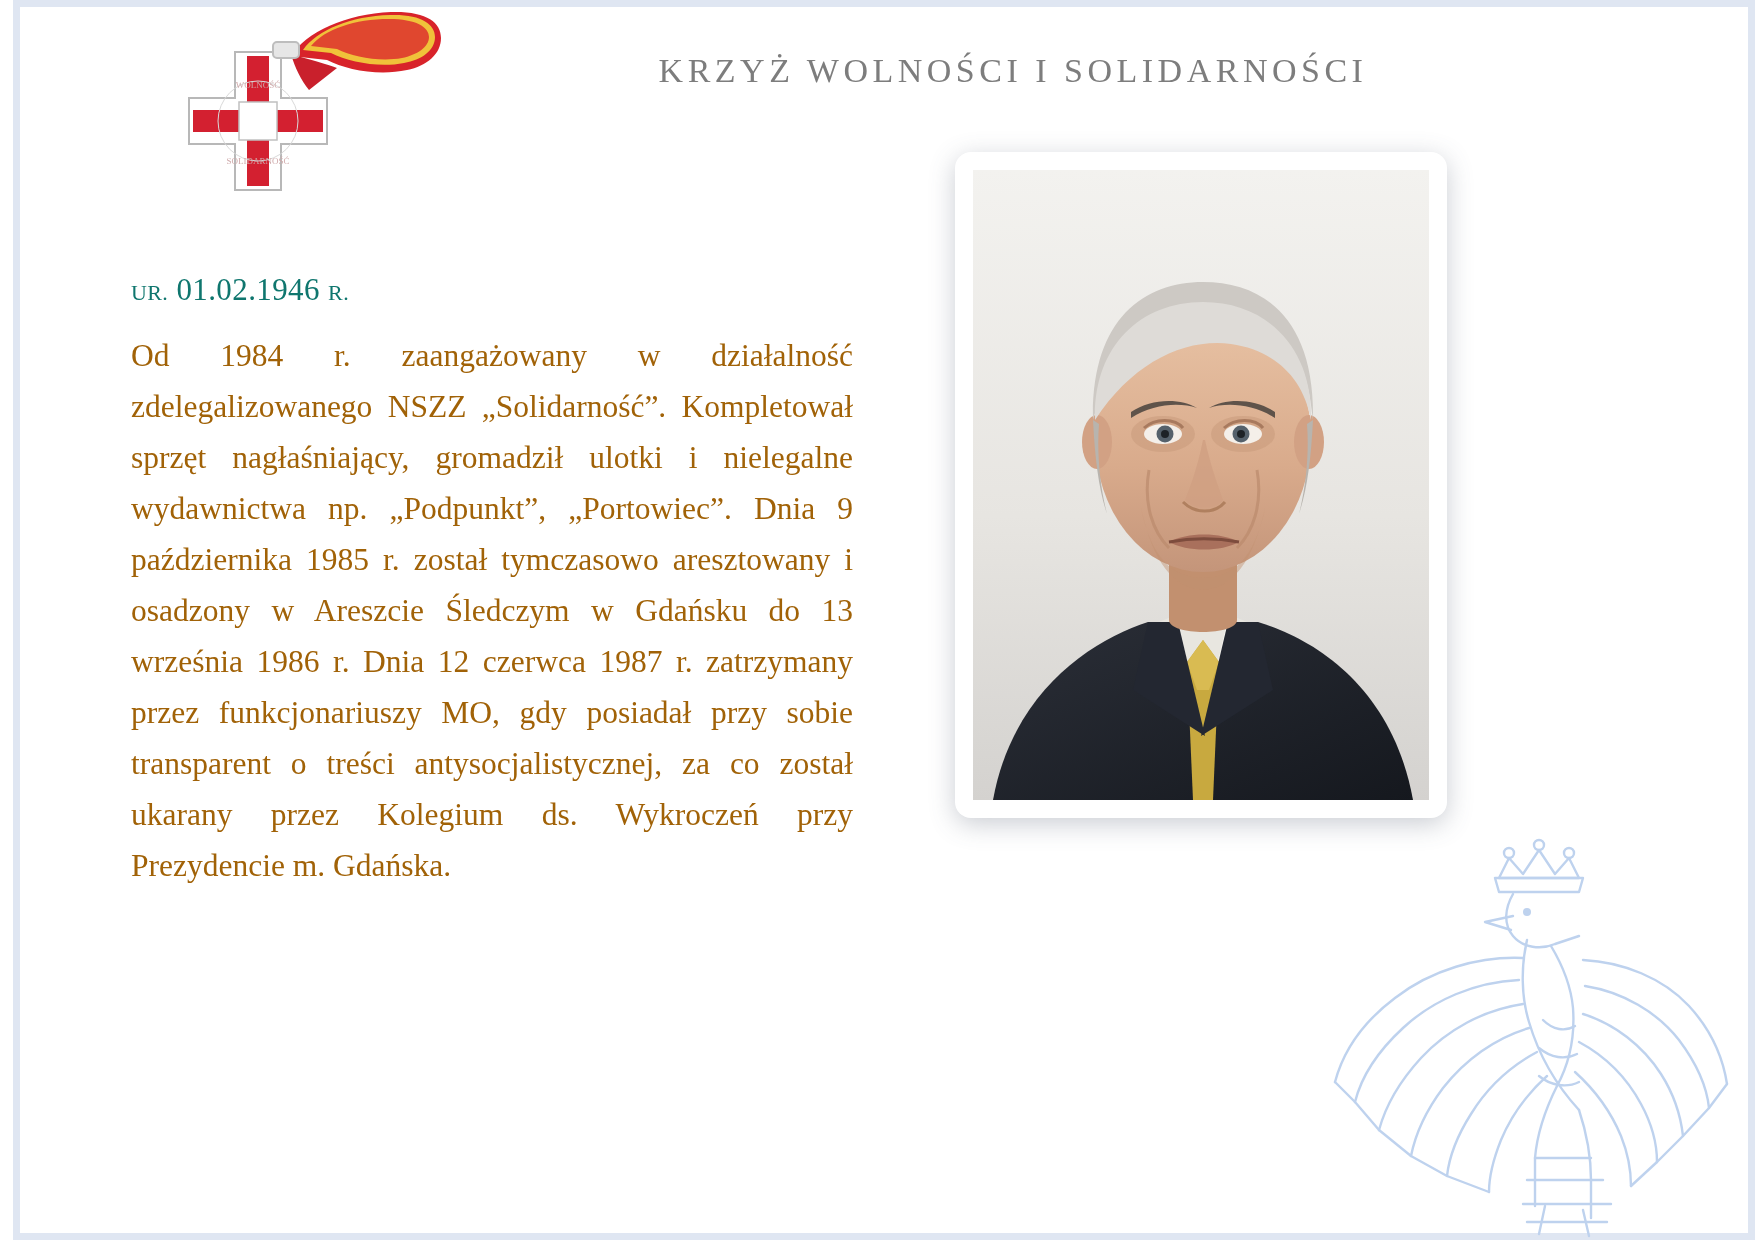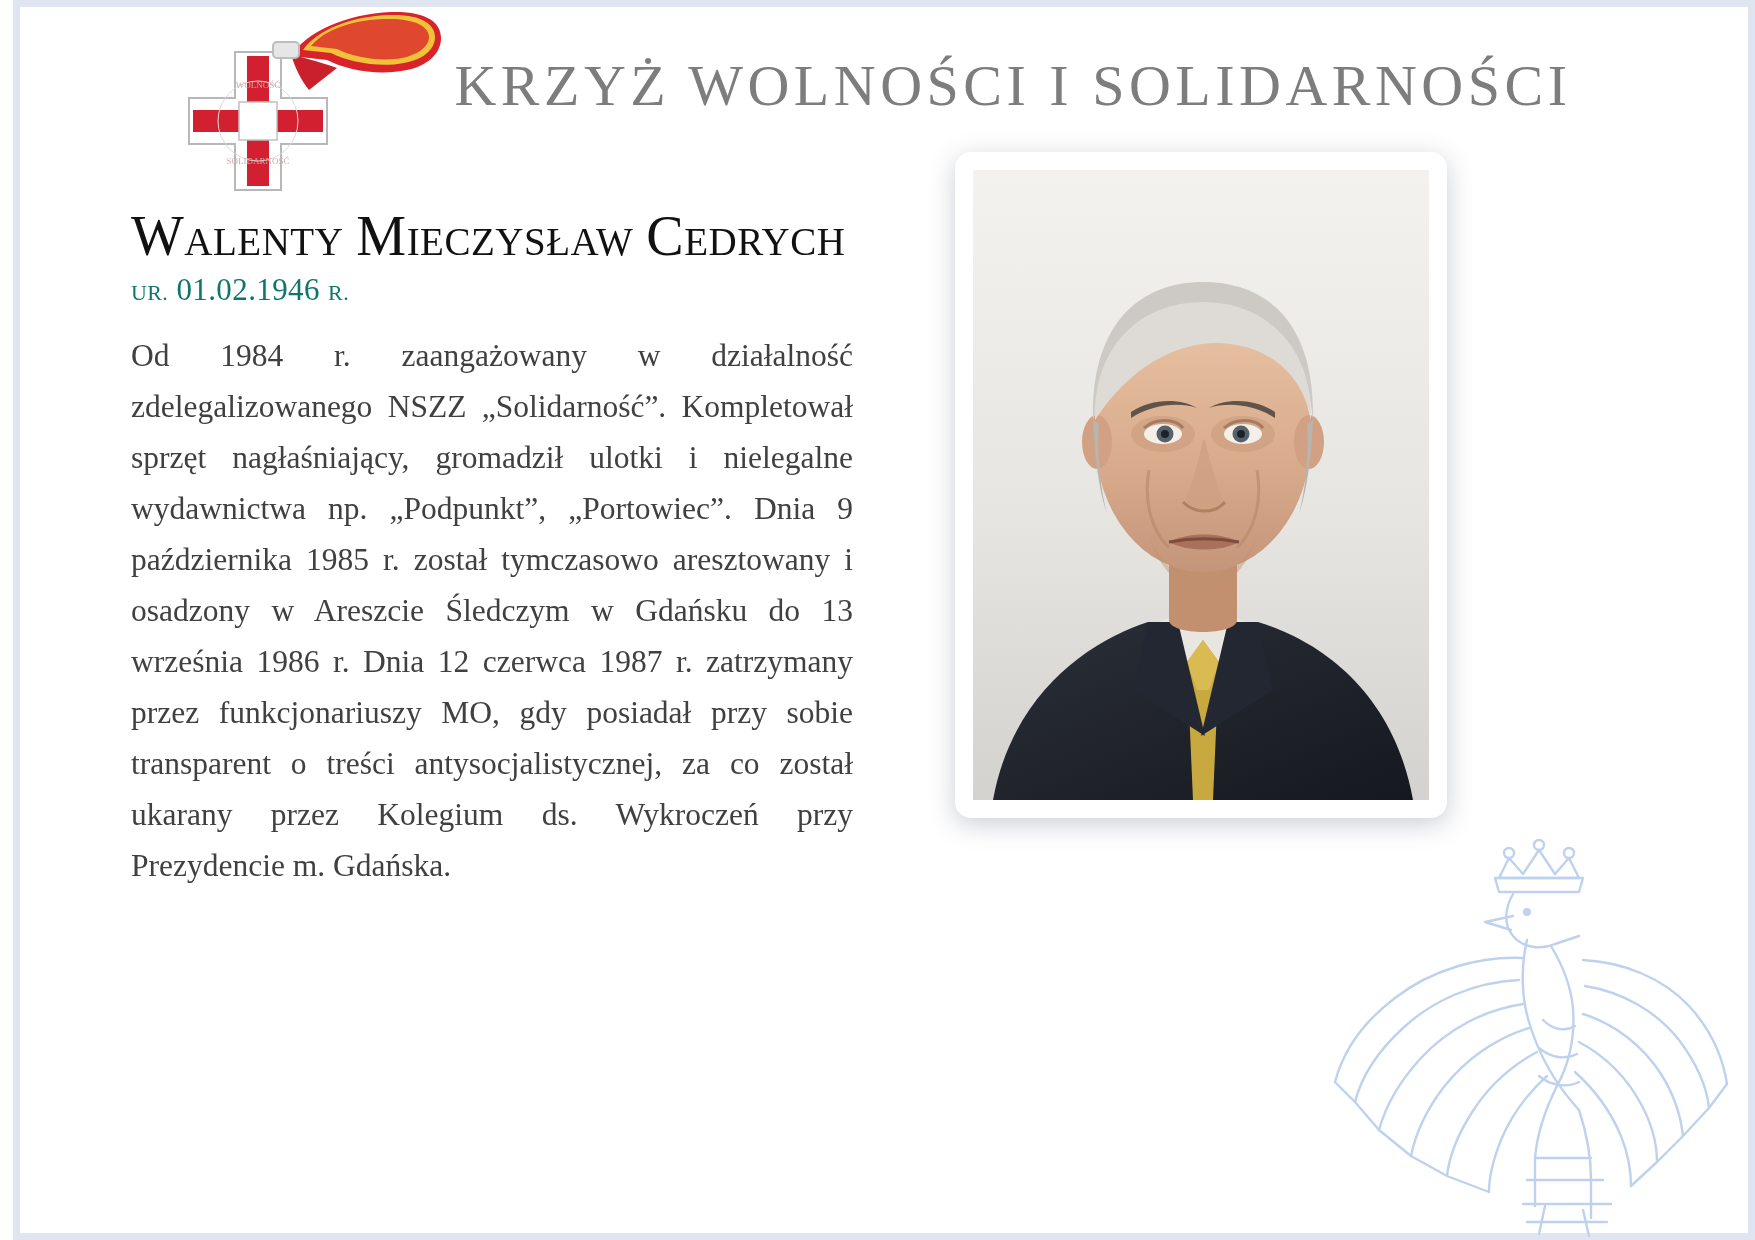--- a/index.html
+++ b/index.html
@@ -35,21 +35,21 @@
   .edge.right  { top: 0; bottom: 0; right: 0;  width: 7px; }
 
   
   #header-title {
     position: absolute;
     left: 440px;
     top: 52px;
     width: 1120px;
     text-align: center;
     font-family: "Liberation Serif", serif;
-    font-size: 58px;
+    font-size: 34px;
     letter-spacing: 4.5px;
     color: #7d7d7d;
     font-weight: normal;
     white-space: nowrap;
   }
 
   
   #emblem {
     position: absolute;
     left: 128px;
@@ -83,21 +83,21 @@
   
   #biography {
     position: absolute;
     left: 118px;
     top: 330px;
     width: 722px;
     font-size: 31.5px;
     line-height: 51px;
     text-align: justify;
     text-justify: inter-word;
-    color: #404040;
+    color: #a16207;
     hyphens: manual;
   }
 
   
   #portrait-frame {
     position: absolute;
     left: 942px;
     top: 152px;
     width: 492px;
     height: 666px;
@@ -158,21 +158,20 @@
         <text x="95" y="36" font-family="Liberation Serif, serif" font-size="9" fill="#cfa9aa" text-anchor="middle">WOLNOŚĆ</text>
         <text x="95" y="112" font-family="Liberation Serif, serif" font-size="9" fill="#cfa9aa" text-anchor="middle">SOLIDARNOŚĆ</text>
       </g>
 
       <rect x="132" y="34" width="26" height="16" rx="4" fill="#e6e6e6" stroke="#bdbdbd" stroke-width="2"></rect>
     </svg>
   </div>
 
   <div id="header-title">KRZYŻ WOLNOŚCI I SOLIDARNOŚCI</div>
 
-  <div id="person-name"><span class="sc-first">W</span><span style="font-size: 39px;">ALENTY</span> <span class="sc-first">M</span><span style="font-size: 39px;">IECZYSŁAW</span> <span class="sc-first">C</span><span style="font-size: 39px;">EDRYCH</span></div>
 
   <div id="birth-line"><span class="small">UR.</span><span> 01.02.1946 </span><span class="small">R.</span></div>
 
   <div id="biography">Od 1984 r. zaangażowany w działalność zdelegalizowanego NSZZ „Solidarność”. Kompletował sprzęt nagłaśniający, gromadził ulotki i nielegalne wydawnictwa np. „Podpunkt”, „Portowiec”. Dnia 9 października 1985 r. został tymczasowo aresztowany i osadzony w Areszcie Śledczym w Gdańsku do 13 września 1986 r. Dnia 12 czerwca 1987 r. zatrzymany przez funkcjonariuszy MO, gdy posiadał przy sobie transparent o treści antysocjalistycznej, za co został ukarany przez Kolegium ds. Wykroczeń przy Prezydencie m. Gdańska.</div>
 
   <div id="portrait-frame">
     <div id="portrait-photo">
       <svg width="456" height="630" viewBox="0 0 456 630" xmlns="http://www.w3.org/2000/svg">
         <defs>
           <linearGradient id="bgGrad" x1="0" y1="0" x2="0" y2="1">

